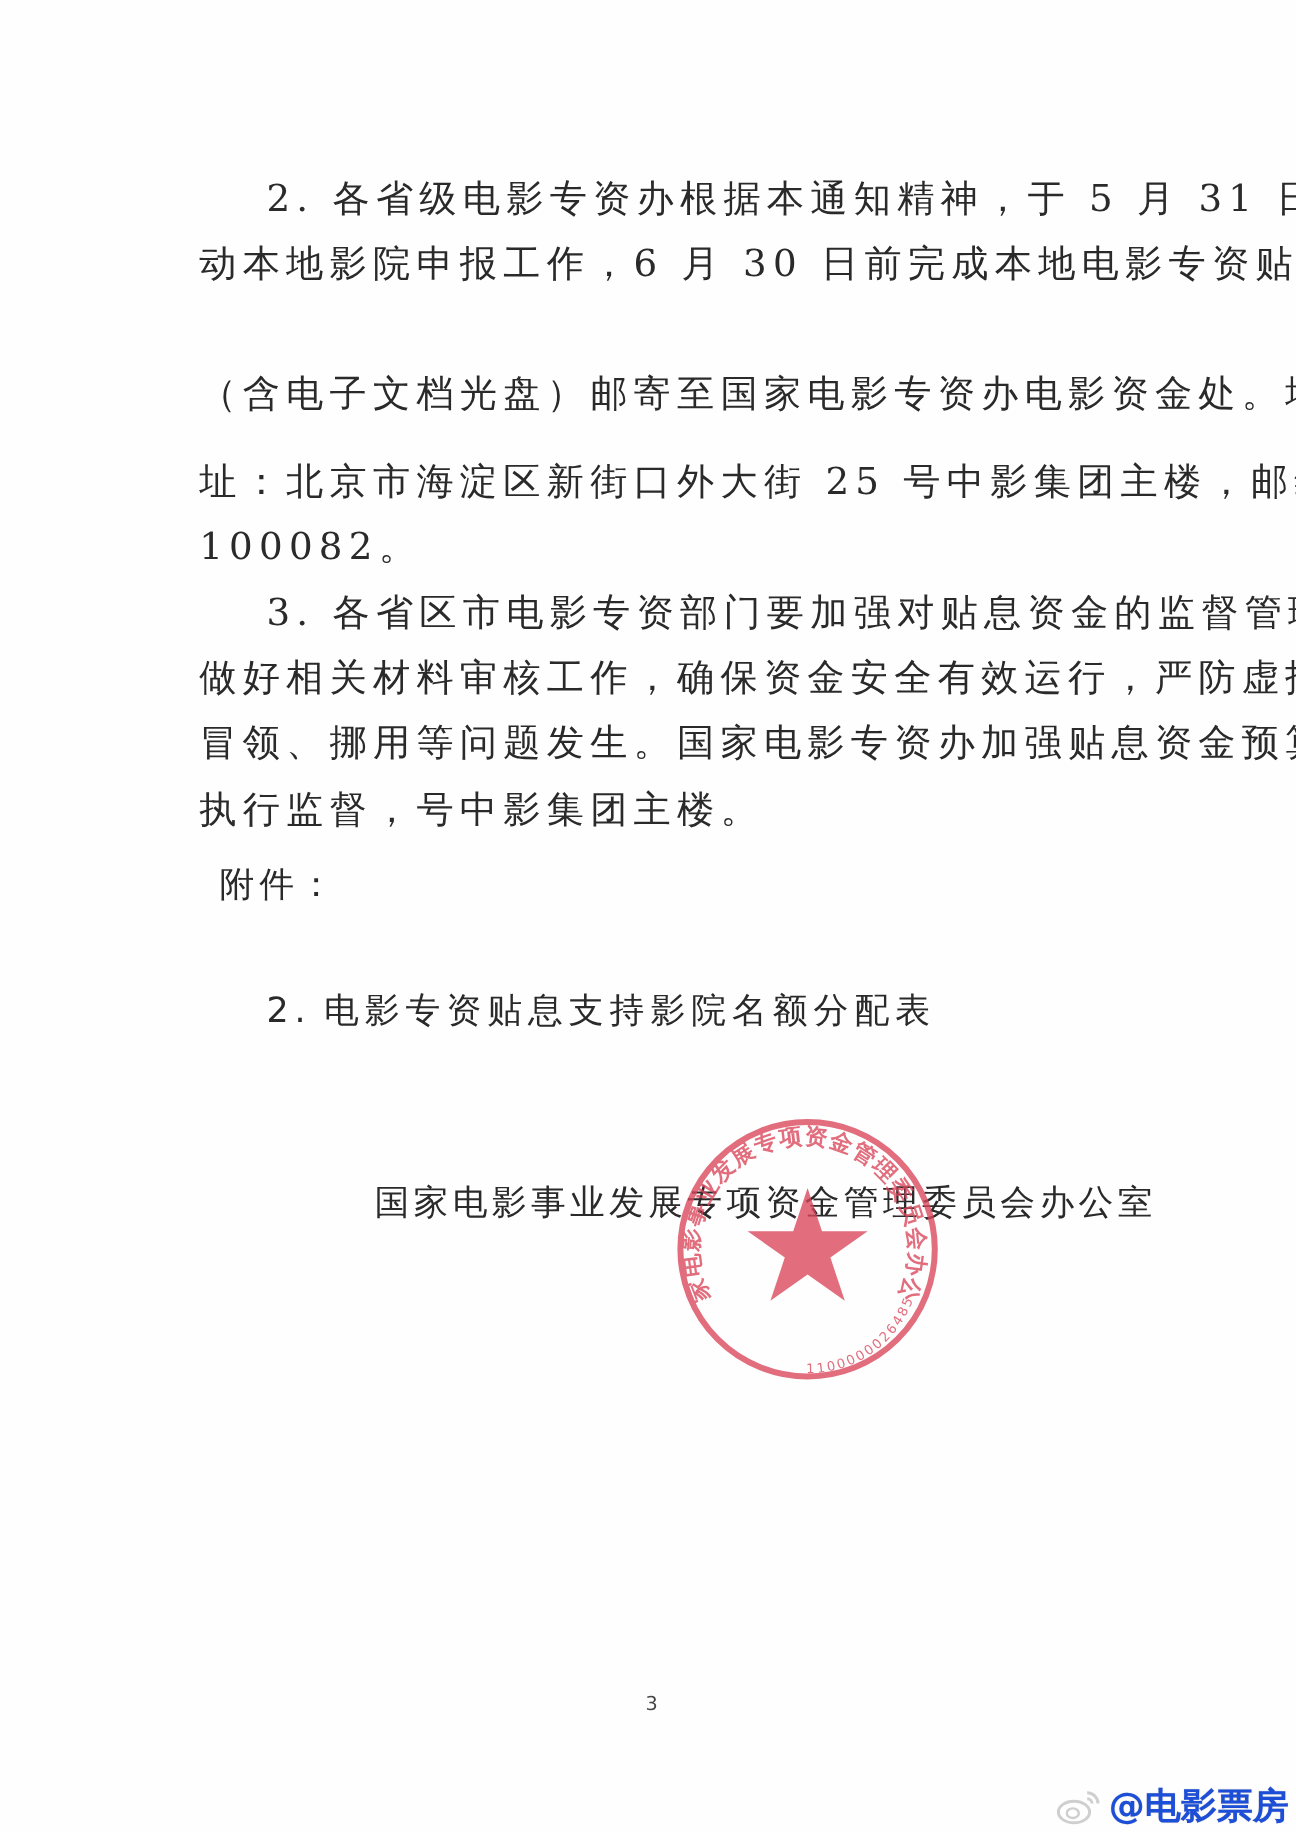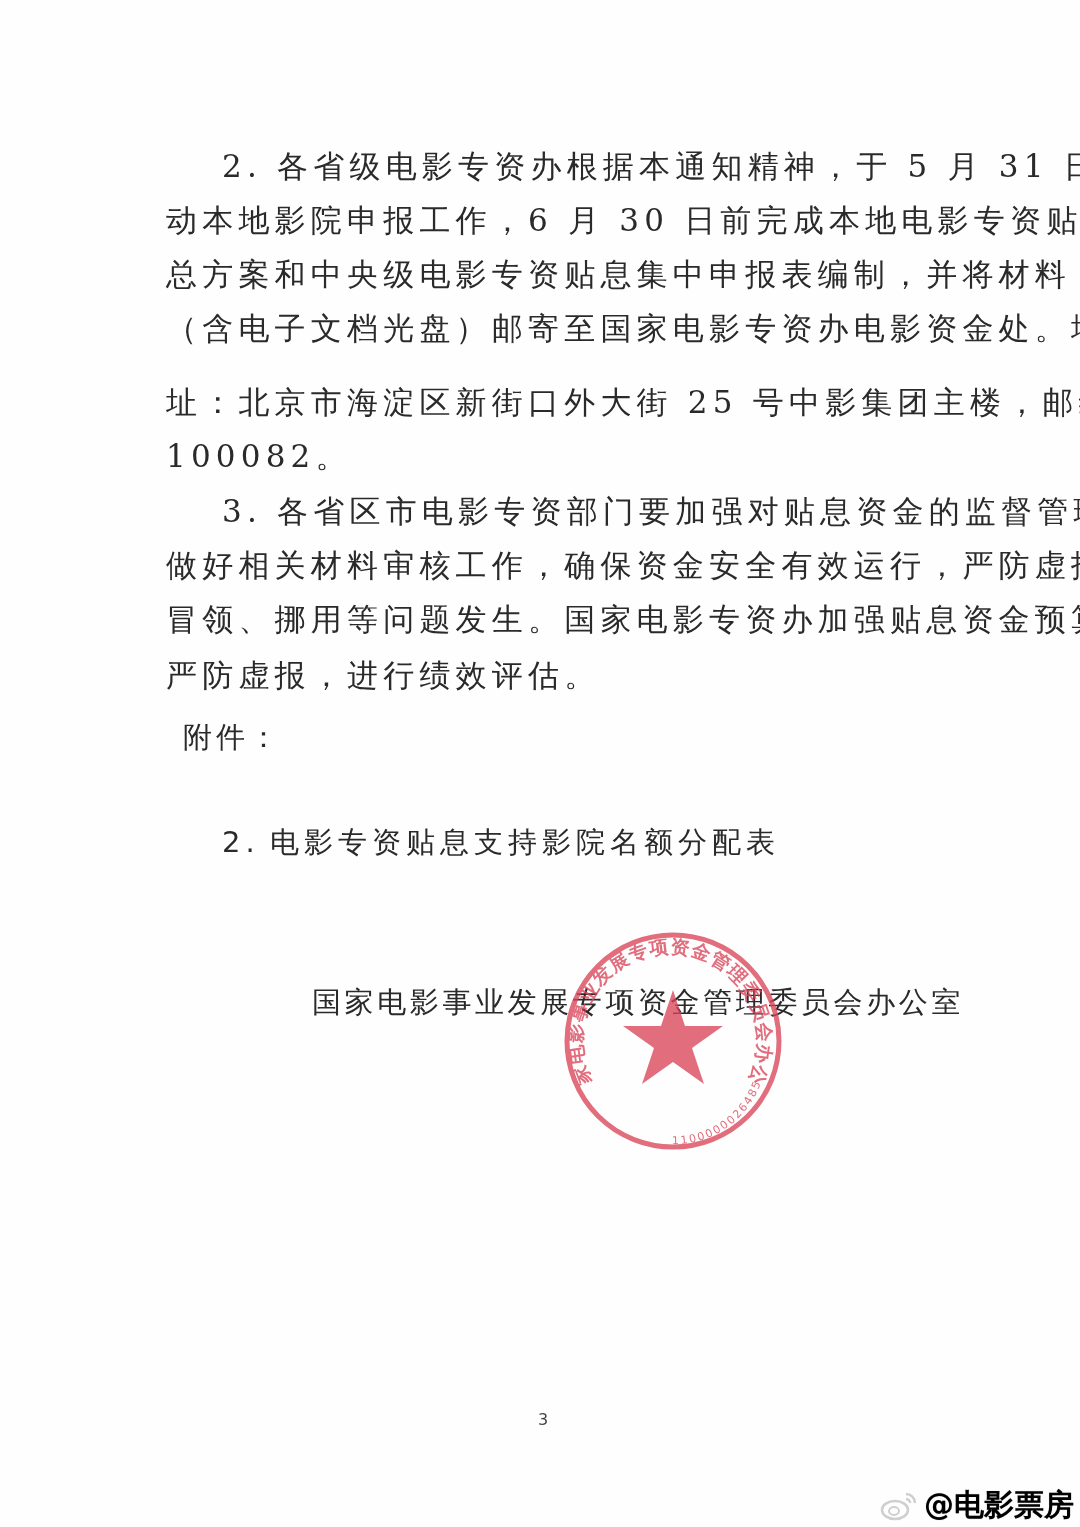--- a/index.html
+++ b/index.html
@@ -13,38 +13,37 @@
       position: absolute; left: 166px; width: 780px;
       font-size: 31px; letter-spacing: 5.2px; white-space: nowrap; line-height: 40px;
     }
     .attach-label { position: absolute; left: 183px; top: 718px; font-size: 29px; letter-spacing: 4px; font-family: "DejaVu Sans", sans-serif; }
     .attach-item { position: absolute; left: 222px; font-size: 29px; letter-spacing: 5px; font-family: "DejaVu Sans", sans-serif; white-space: nowrap; }
     .attach-item .num { display: inline-block; width: 48px; }
     .signature { position: absolute; left: 312px; top: 983px; font-size: 29px; letter-spacing: 3.6px; white-space: nowrap; }
     .date { position: absolute; left: 486px; top: 1043px; font-size: 29px; letter-spacing: 2px; white-space: nowrap; }
     .stamp { position: absolute; left: 560px; top: 928px; width: 226px; height: 226px; opacity: 0.78; }
     .page-number { position: absolute; left: 538px; top: 1410px; font-size: 16px; color: #444; font-family: "DejaVu Sans", sans-serif; }
-    .watermark { position: absolute; left: 880px; top: 1485px; display: flex; align-items: center; gap: 6px; color: #000000; font-family: "DejaVu Sans", sans-serif; font-size: 30px; font-weight: bold; text-shadow: 0 0 1px #bbb; }
+    .watermark { position: absolute; left: 880px; top: 1485px; display: flex; align-items: center; gap: 6px; color: #1d4ed8; font-family: "DejaVu Sans", sans-serif; font-size: 30px; font-weight: bold; text-shadow: 0 0 1px #bbb; }
   </style>
 </head>
 <body>
 
 <div class="page">
 
   <div class="para-line" style="top:146px; left:222px;">2. 各省级电影专资办根据本通知精神，于 5 月 31 日前启</div>
   <div class="para-line" style="top:200px;">动本地影院申报工作，6 月 30 日前完成本地电影专资贴息汇</div>
-  <div class="para-line" style="top:254px;">总方案和中央级电影专资贴息集中申报表编制，并将材料</div>
   <div class="para-line" style="top:308px;">（含电子文档光盘）邮寄至国家电影专资办电影资金处。地</div>
   <div class="para-line" style="top:382px;">址：北京市海淀区新街口外大街 25 号中影集团主楼，邮编：</div>
   <div class="para-line" style="top:436px;">100082。</div>
 
   <div class="para-line" style="top:491px; left:222px;">3. 各省区市电影专资部门要加强对贴息资金的监督管理，</div>
   <div class="para-line" style="top:545px;">做好相关材料审核工作，确保资金安全有效运行，严防虚报、</div>
   <div class="para-line" style="top:599px;">冒领、挪用等问题发生。国家电影专资办加强贴息资金预算</div>
-  <div class="para-line" style="top:655px;">严防虚报，进行绩效评估。</div>
+  <div class="para-line" style="top:655px;">执行监督，号中影集团主楼。</div>
 
   <div class="attach-label">附件：</div>
   <div class="attach-item" style="top:823px;">
     <span class="num">2.</span><span>电影专资贴息支持影院名额分配表</span>
   </div>
 
   <div class="signature">国家电影事业发展专项资金管理委员会办公室</div>
 
   <svg class="stamp" viewBox="0 0 226 226">
     <defs>

